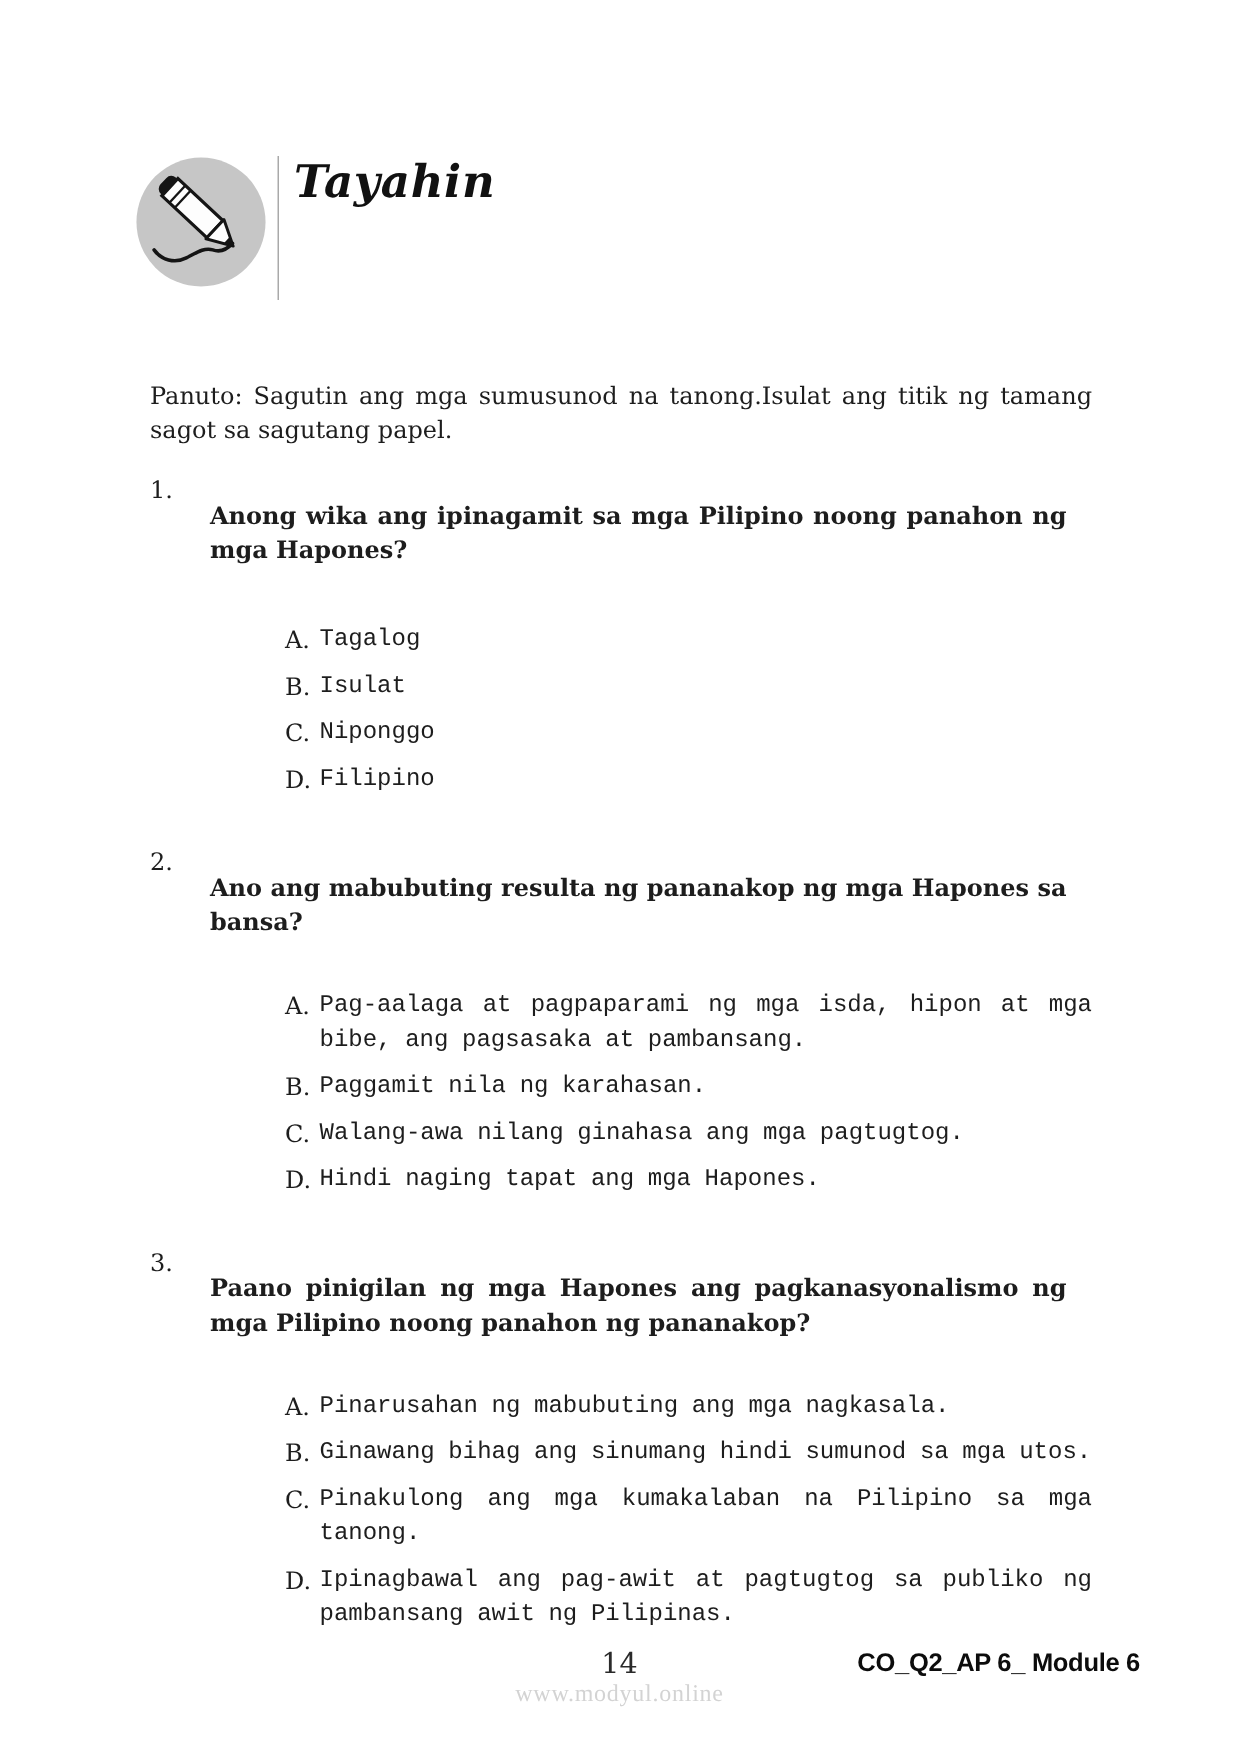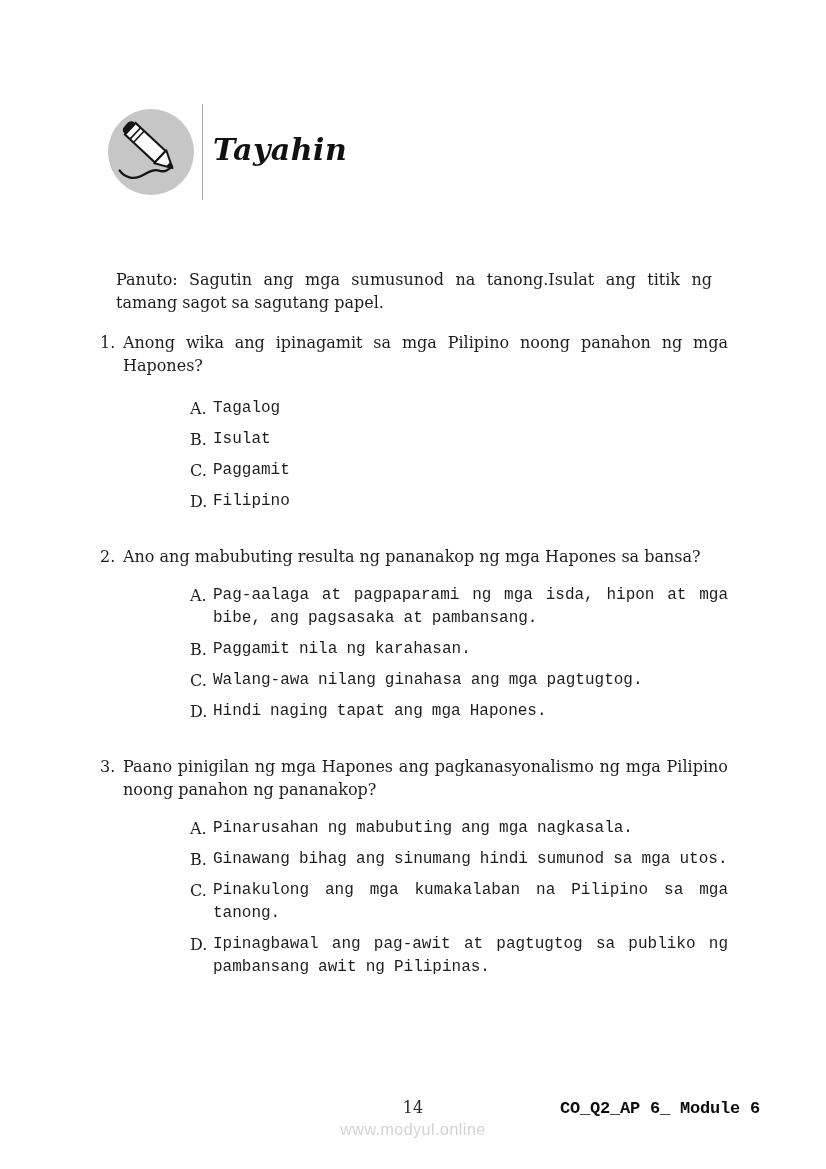--- a/index.html
+++ b/index.html
@@ -9,24 +9,24 @@
     height: 1169px;
     background: #ffffff;
     font-family: "DejaVu Serif", "Liberation Serif", serif;
     color: #1d1d1d;
     overflow: hidden;
   }
 
   
   .header {
     position: absolute;
-    left: 107px;
+    left: 90px;
     top: 104px;
     display: flex;
-    align-items: center;
+    align-items: flex-start;
   }
   .icon-circle { width: 88px; height: 88px; flex: none; }
   .icon-circle svg { display: block; }
   .header-divider {
     width: 1px;
     height: 96px;
     background: #a9a9a9;
     margin-left: 7px;
     flex: none;
   }
@@ -41,62 +41,62 @@
 
   
   .content {
     position: absolute;
     left: 100px;
     top: 252px;
     width: 628px;
     font-size: 16px;
     line-height: 23px;
   }
-  .instructions { margin: 16px; text-align: justify; }
+  .instructions { margin: 0; text-align: justify; }
 
   .question { margin-top: 32px; }
   .question.first { margin-top: 17px; }
   .q-row { display: flex; }
   .q-num { width: 23px; flex: none; }
-  .q-text { margin: 0; flex: 1; text-align: justify; }
+  .q-text { margin: 17px; flex: 1; text-align: justify; font-weight: bold; }
 
   .options { margin-top: 20px; margin-left: 90px; }
   .q2-options, .q3-options { margin-top: 16px; }
   .option { display: flex; margin-top: 8px; }
   .option:first-child { margin-top: 0; }
   .opt-letter { width: 23px; flex: none; }
   .opt-text { margin: 0; flex: 1; text-align: justify; word-spacing: -0.5px; font-family: Liberation Mono, monospace; }
 
   
   .page-number {
     position: absolute;
     left: 0;
     width: 100%;
     top: 1098px;
     text-align: center;
-    font-size: 16px;
+    font-size: 19px;
     color: #2a2a2a;
   }
   .module-code {
     position: absolute;
     right: 66px;
     top: 1099px;
-    font-family: Liberation Mono, monospace;
+    font-family: Liberation Sans, sans-serif;
     font-weight: bold;
     font-size: 17px;
     letter-spacing: -0.2px;
     color: #0c0c0c;
   }
   .watermark {
     position: absolute;
     left: 0;
     width: 100%;
     top: 1121px;
     text-align: center;
-    font-family: Liberation Sans, sans-serif;
+    font-family: Liberation Serif, serif;
     font-size: 16px;
     letter-spacing: 0.5px;
     color: #d3d3d3;
   }
 </style>
 </head>
 <body>
 
 <div class="page">
 
@@ -131,21 +131,21 @@
         <div class="option">
           <span class="opt-letter">A.</span>
           <p class="opt-text">Tagalog</p>
         </div>
         <div class="option">
           <span class="opt-letter">B.</span>
           <p class="opt-text">Isulat</p>
         </div>
         <div class="option">
           <span class="opt-letter">C.</span>
-          <p class="opt-text">Paggamit</p>
+          <p class="opt-text">Niponggo</p>
         </div>
         <div class="option">
           <span class="opt-letter">D.</span>
           <p class="opt-text">Filipino</p>
         </div>
       </div>
     </div>
 
     <div class="question">
       <div class="q-row">

